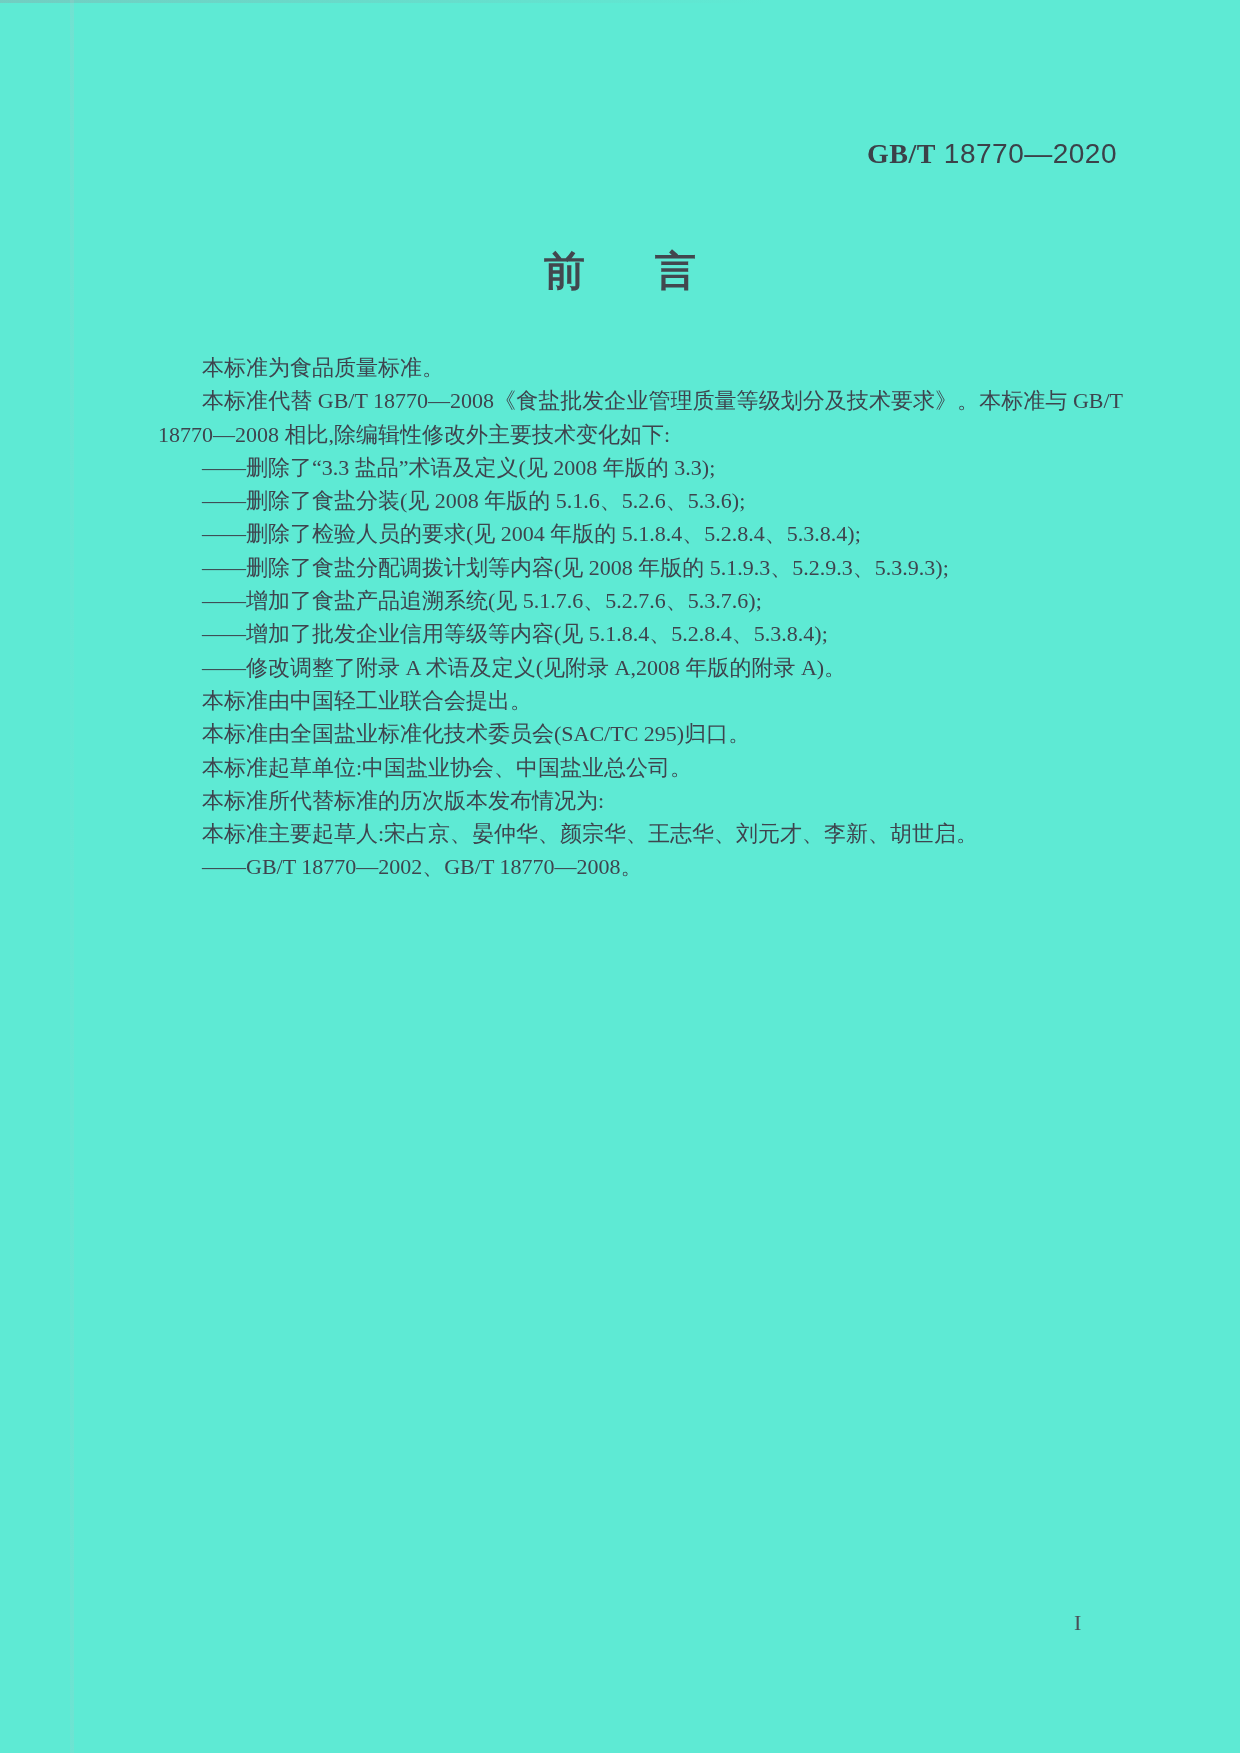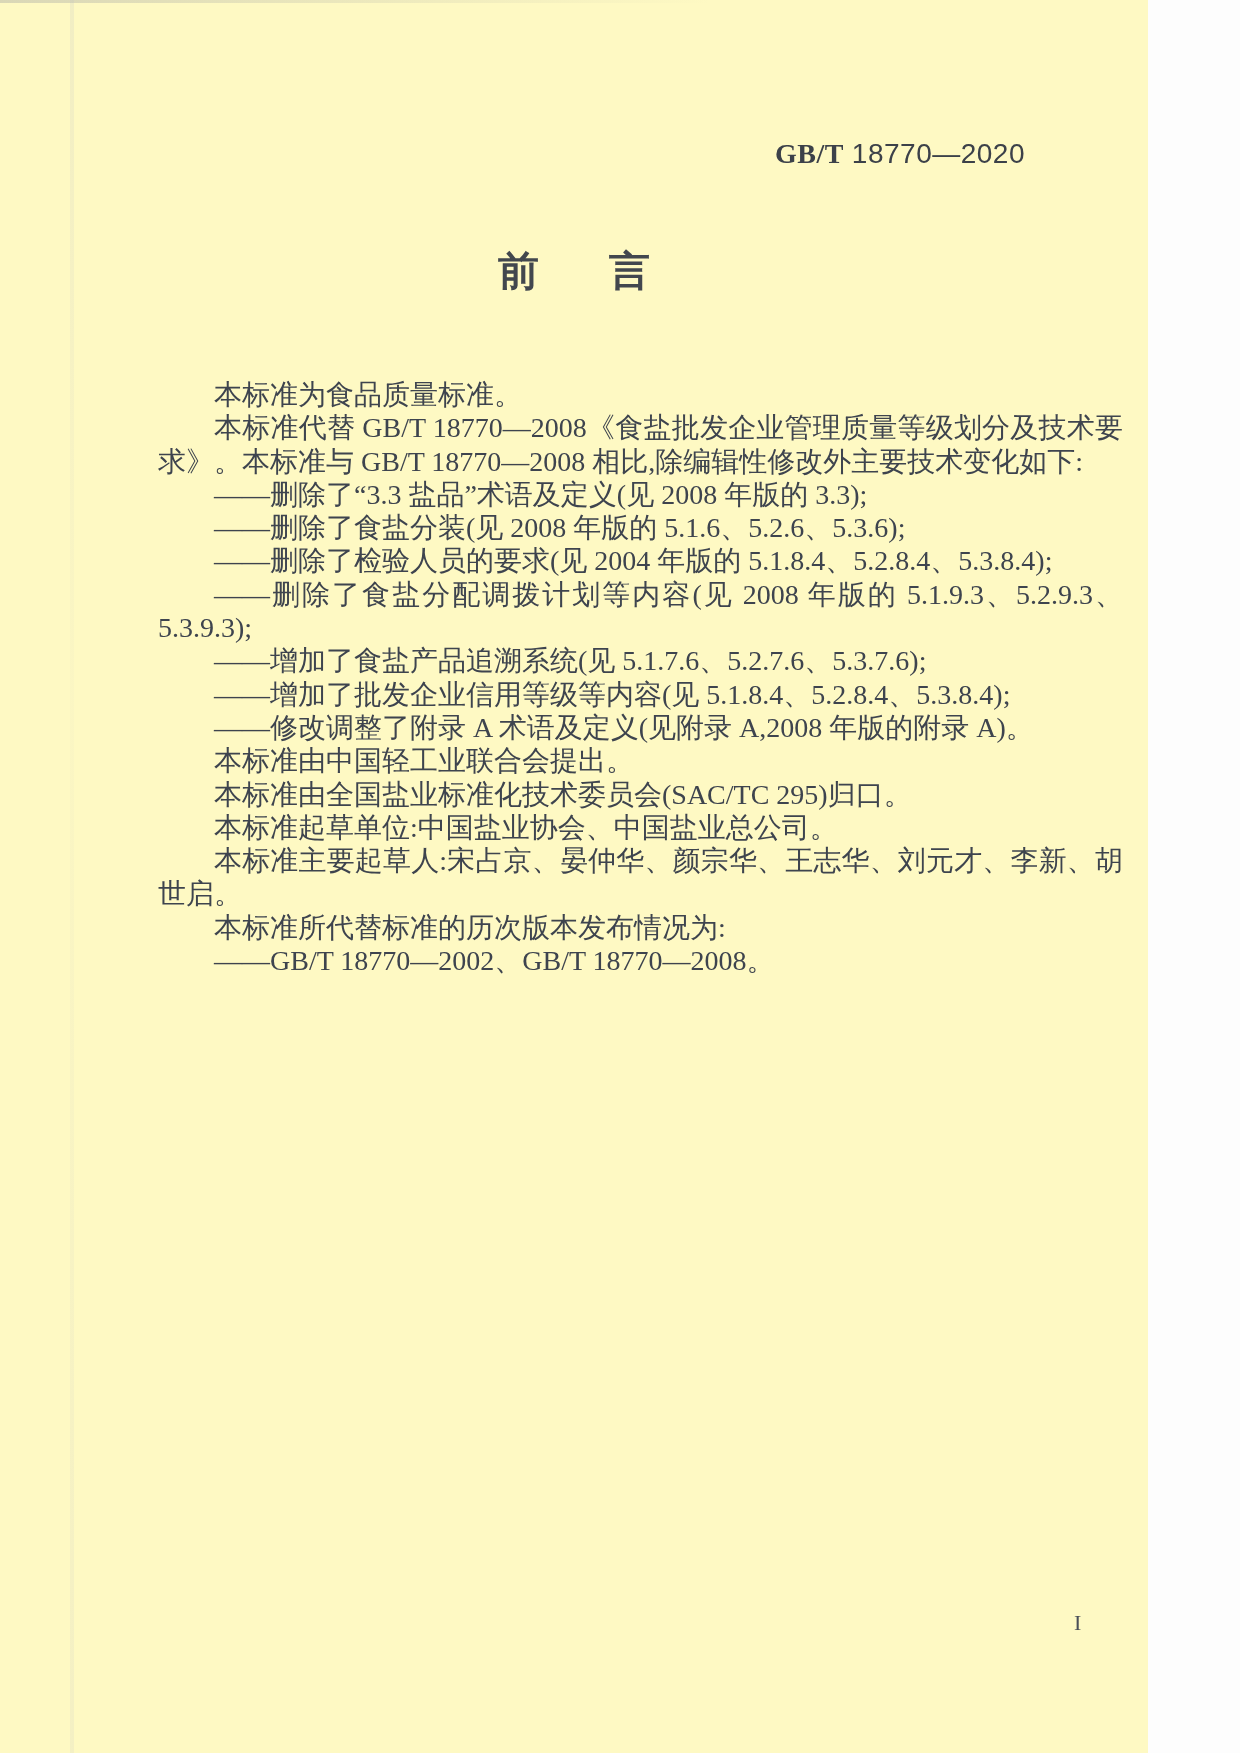--- a/index.html
+++ b/index.html
@@ -2,23 +2,23 @@
 <html><head>
 <meta charset="utf-8">
 <style>
   html, body {
     margin: 0;
     padding: 0;
     background: #fdfdfd;
   }
   .page {
     position: relative;
-    width: 1148px;
+    width: 1240px;
     height: 1753px;
-    background: #fef9c3;
+    background: #5eead4;
     overflow: hidden;
     font-family: "Liberation Serif", "DejaVu Serif", serif;
     color: #3e444e;
   }
   
   .scan-top-edge {
     position: absolute;
     left: 0; top: 0;
     width: 62%; height: 3px;
     background: linear-gradient(to right, rgba(150,152,158,0.35), rgba(150,152,158,0.0));
@@ -61,25 +61,24 @@
     letter-spacing: 70px;
     margin-right: -70px;
     text-indent: 35px;
     text-align: right;
   }
   .doc-body {
     position: absolute;
     top: 351px;
     left: 158px;
     width: 965px;
-    font-size: 28px;
+    font-size: 22px;
     line-height: 33.3px;
     text-align: justify;
     color: #3e444e;
-    margin-top: 27px;
   }
   .para {
     margin: 0;
     text-indent: 2em;
   }
   .page-number {
     position: absolute;
     top: 1610px;
     left: 1074px;
     font-size: 22px;
@@ -108,19 +107,19 @@
     <p class="para">——删除了“3.3 盐品”术语及定义(见 2008 年版的 3.3);</p>
     <p class="para">——删除了食盐分装(见 2008 年版的 5.1.6、5.2.6、5.3.6);</p>
     <p class="para">——删除了检验人员的要求(见 2004 年版的 5.1.8.4、5.2.8.4、5.3.8.4);</p>
     <p class="para">——删除了食盐分配调拨计划等内容(见 2008 年版的 5.1.9.3、5.2.9.3、5.3.9.3);</p>
     <p class="para">——增加了食盐产品追溯系统(见 5.1.7.6、5.2.7.6、5.3.7.6);</p>
     <p class="para">——增加了批发企业信用等级等内容(见 5.1.8.4、5.2.8.4、5.3.8.4);</p>
     <p class="para">——修改调整了附录 A 术语及定义(见附录 A,2008 年版的附录 A)。</p>
     <p class="para">本标准由中国轻工业联合会提出。</p>
     <p class="para">本标准由全国盐业标准化技术委员会(SAC/TC 295)归口。</p>
     <p class="para">本标准起草单位:中国盐业协会、中国盐业总公司。</p>
+    <p class="para">本标准所代替标准的历次版本发布情况为:</p>
     <p class="para">本标准主要起草人:宋占京、晏仲华、颜宗华、王志华、刘元才、李新、胡世启。</p>
-    <p class="para">本标准所代替标准的历次版本发布情况为:</p>
     <p class="para">——GB/T 18770—2002、GB/T 18770—2008。</p>
   </div>
 
   <div class="page-number">I</div>
 </div>
 
 </body></html>

